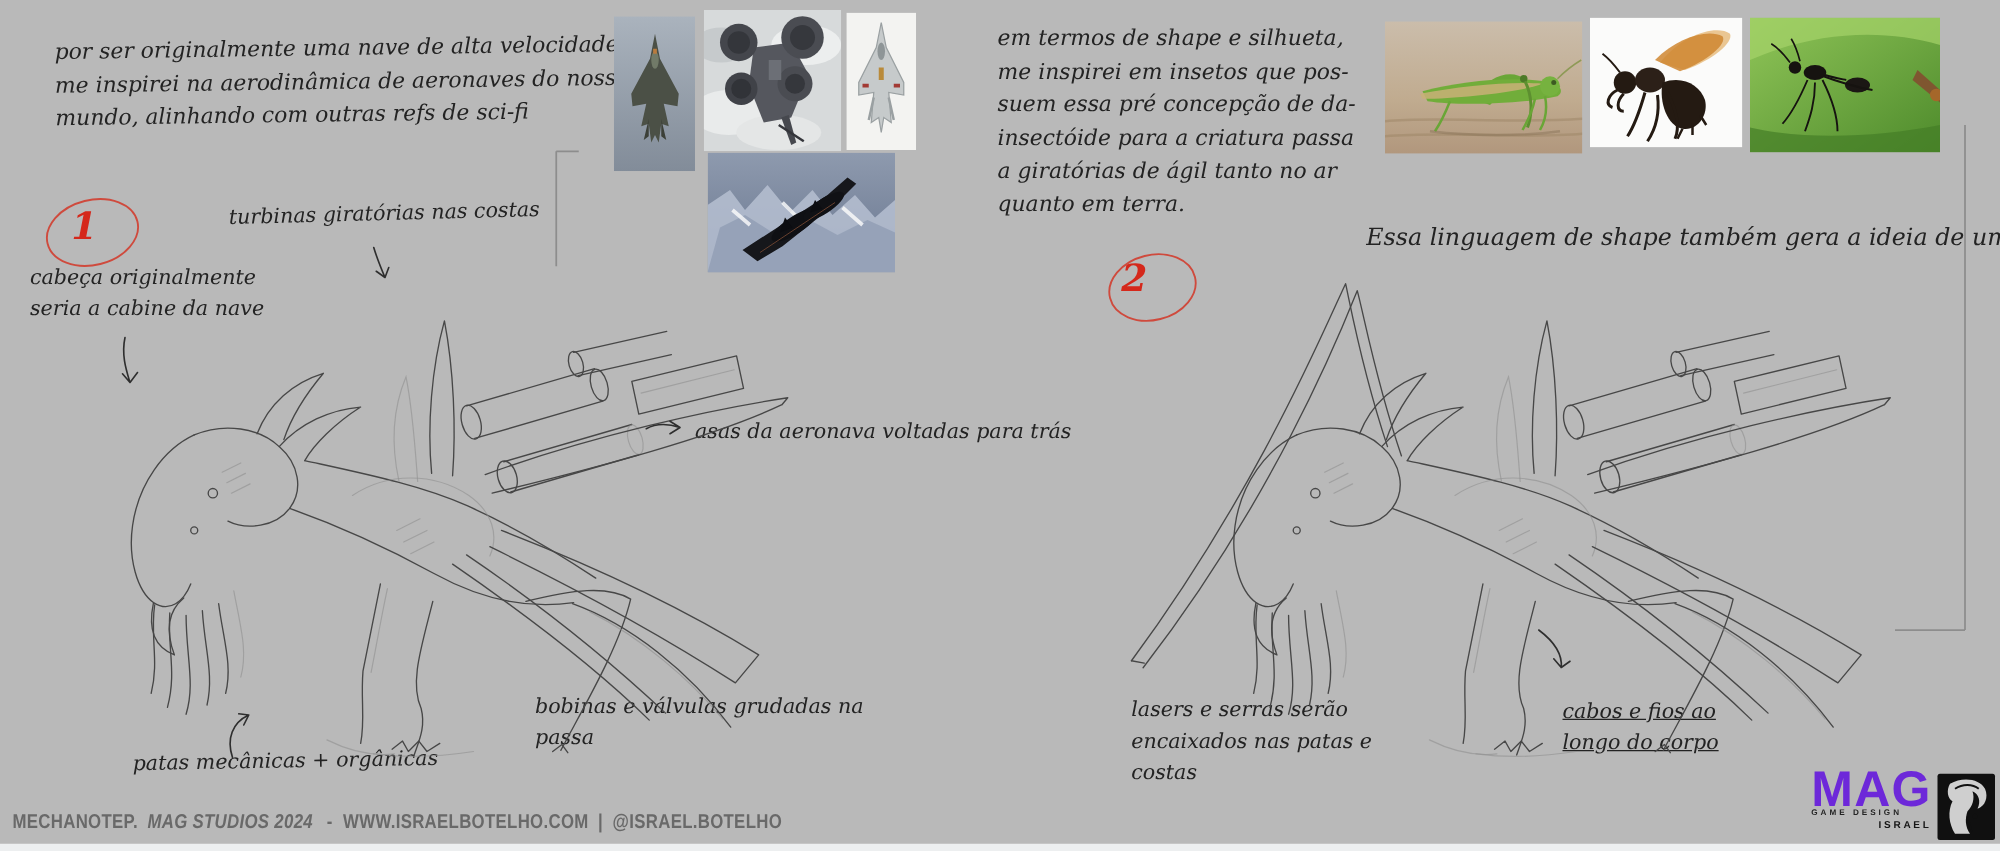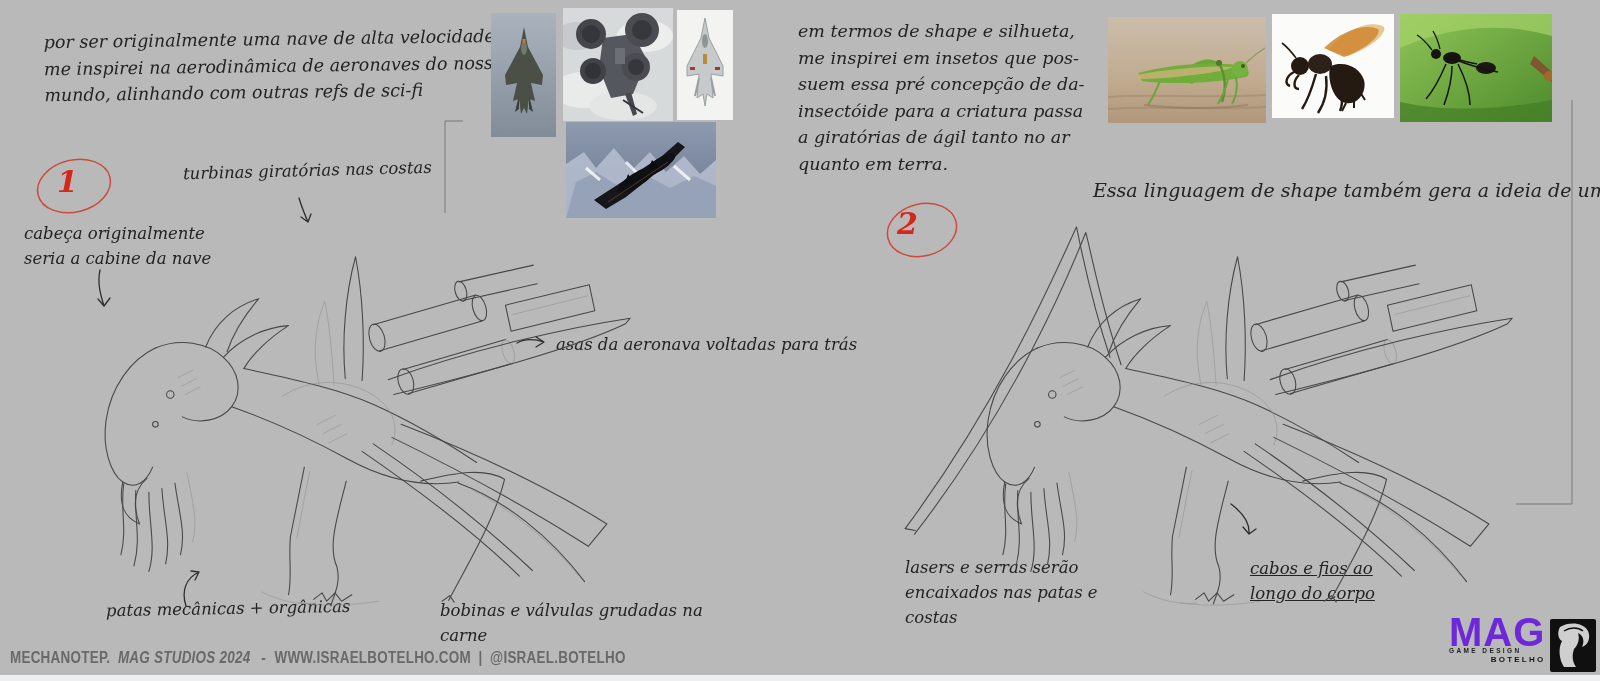--- a/index.html
+++ b/index.html
@@ -7,24 +7,24 @@
        font-family:"DejaVu Serif",serif;}
   .page{position:absolute;inset:0;}
   
   .hand{position:absolute;font-style:italic;color:#232323;}
   .hand .ln{display:block;white-space:nowrap;}
   .note-aero{left:44px;top:26px;font-size:17.5px;line-height:26.5px;transform:rotate(-0.8deg);}
   .note-insects{left:798px;top:18px;font-size:17.5px;line-height:26.5px;}
   .note-shape{left:1093px;top:176px;width:416px;text-align:right;font-size:19px;line-height:28px;}
   .ann{font-size:16.5px;line-height:25px;}
   .ann-turbines{left:183px;top:158px;transform:rotate(-1.5deg);}
-  .ann-head{left:24px;top:221px;}
+  .ann-head{left:24px;top:209px;}
   .ann-wings{left:556px;top:332px;}
   .ann-legs{left:106px;top:596px;transform:rotate(-1deg);}
-  .ann-coils{left:428px;top:598px;margin-left:12px;}
+  .ann-coils{left:428px;top:552px;}
   .ann-lasers{left:905px;top:555px;}
   .ann-cables{left:1250px;top:556px;text-decoration:underline;}
   .marker{position:absolute;color:#d5281b;font-size:30px;font-weight:bold;font-style:italic;
           font-family:"DejaVu Serif",serif;}
   .marker-1{left:57px;top:164px;}
   .marker-2{left:897px;top:206px;}
   
   .ref{position:absolute;overflow:hidden;}
   .ref svg{display:block;width:100%;height:100%;}
   .ref-f22{left:491px;top:13px;width:65px;height:124px;}
@@ -85,21 +85,21 @@
 
   <div class="hand ann ann-turbines">turbinas giratórias nas costas</div>
   <div class="hand ann ann-head">
     <span class="ln">cabeça originalmente</span>
     <span class="ln">seria a cabine da nave</span>
   </div>
   <div class="hand ann ann-wings">asas da aeronava voltadas para trás</div>
   <div class="hand ann ann-legs">patas mecânicas + orgânicas</div>
   <div class="hand ann ann-coils">
     <span class="ln">bobinas e válvulas grudadas na</span>
-    <span class="ln">carne</span>
+    <span class="ln">passa</span>
   </div>
   <div class="hand ann ann-lasers">
     <span class="ln">lasers e serras serão</span>
     <span class="ln">encaixados nas patas e</span>
     <span class="ln">costas</span>
   </div>
   <div class="hand ann ann-cables">
     <span class="ln">cabos e fios ao</span>
     <span class="ln">longo do corpo</span>
   </div>
@@ -322,21 +322,21 @@
   </svg>
 
   <div class="footer">
     <span>MECHANOTEP.</span><span class="it">MAG STUDIOS 2024</span><span class="sep">-</span><span>WWW.ISRAELBOTELHO.COM</span><span>|</span><span>@ISRAEL.BOTELHO</span>
   </div>
 
   <div class="logo">
     <div>
       <div class="logo-mag">MAG</div>
       <div class="logo-sub1">GAME DESIGN</div>
-      <div class="logo-sub2">BOTELHO</div>
+      <div class="logo-sub2">ISRAEL</div>
     </div>
     <div class="logo-mark">
       <svg viewBox="0 0 46 53" width="46" height="53">
         <path d="M10,8 C20,2 34,4 38,12 C41,19 38,26 32,28 C35,22 33,16 28,14 C30,20 28,26 24,30 C22,36 22,42 26,48 L14,48 C9,40 8,30 12,22 C8,20 7,13 10,8 Z" fill="#cfcfcf"></path>
         <path d="M14,12 C20,8 28,8 33,12" stroke="#101010" stroke-width="1.5" fill="none"></path>
         <circle cx="30" cy="34" r="2" fill="#101010"></circle>
         <path d="M24,34 C26,40 26,44 28,47" stroke="#101010" stroke-width="1.2" fill="none"></path>
       </svg>
     </div>
   </div>

